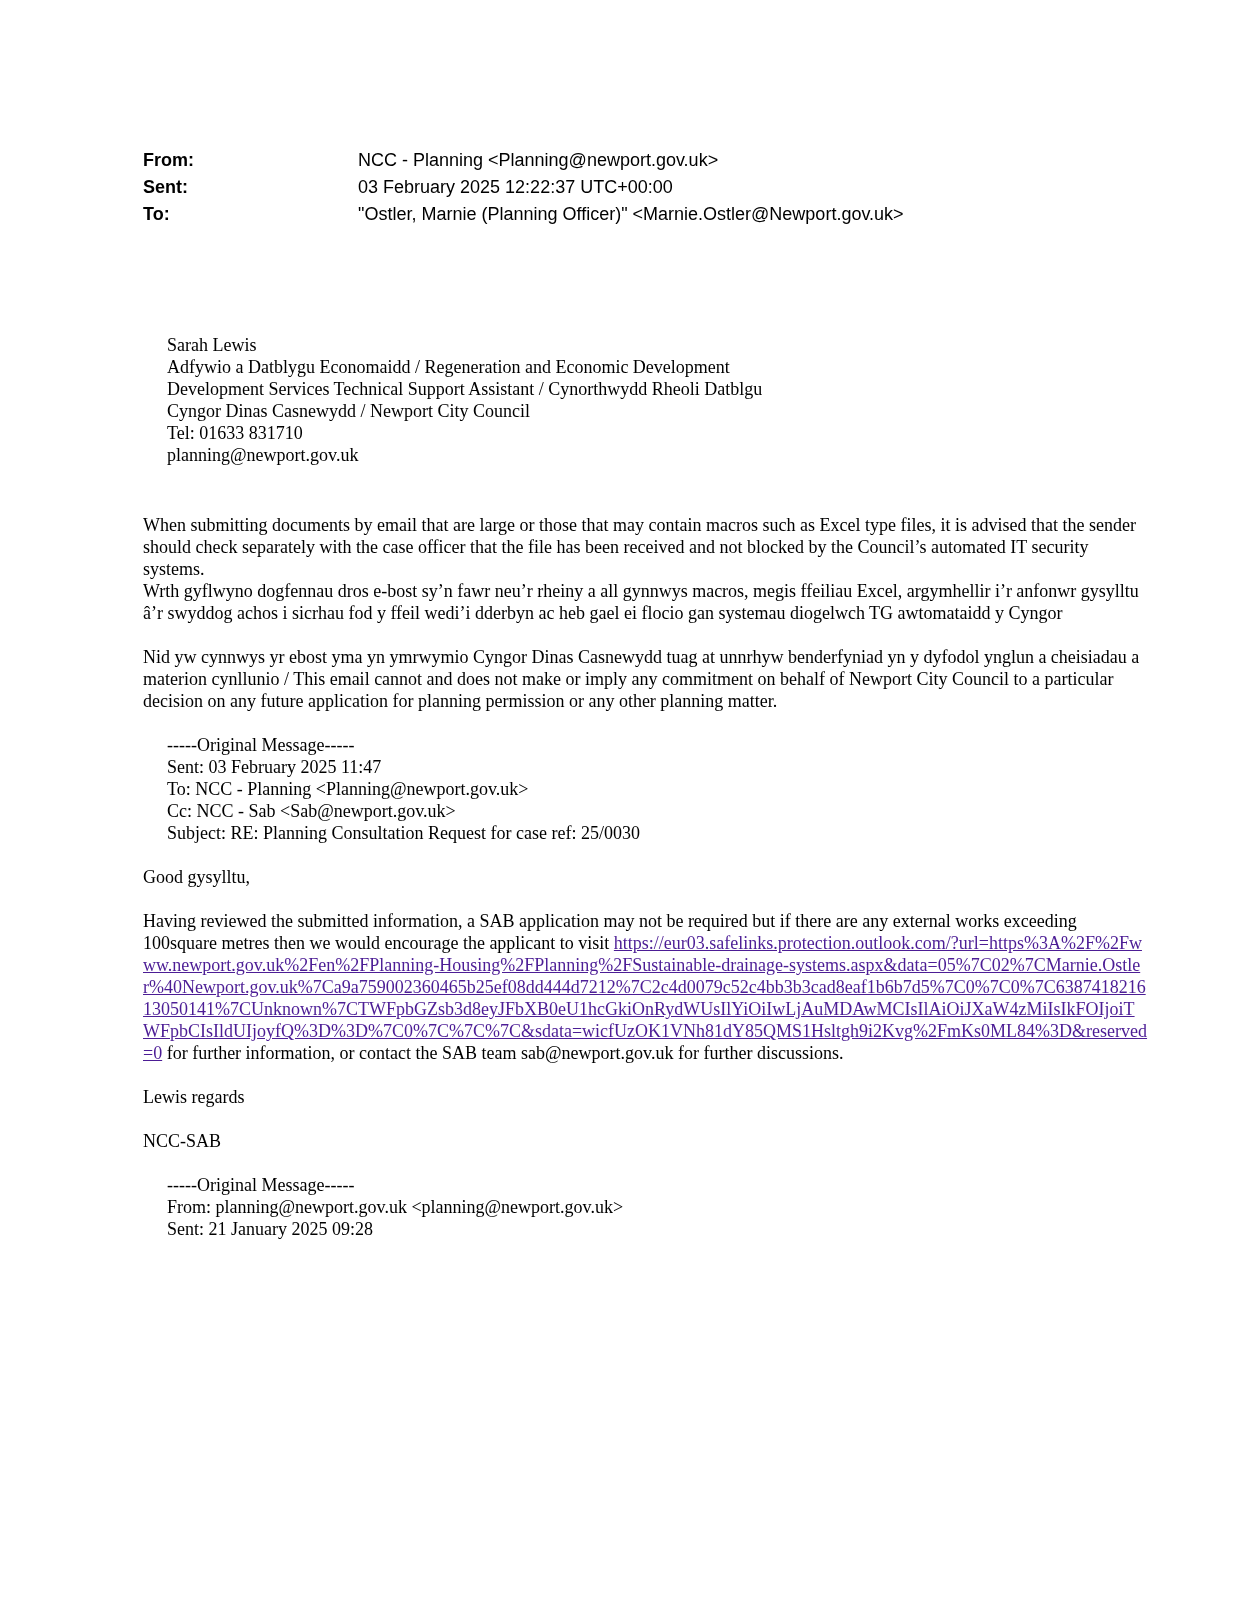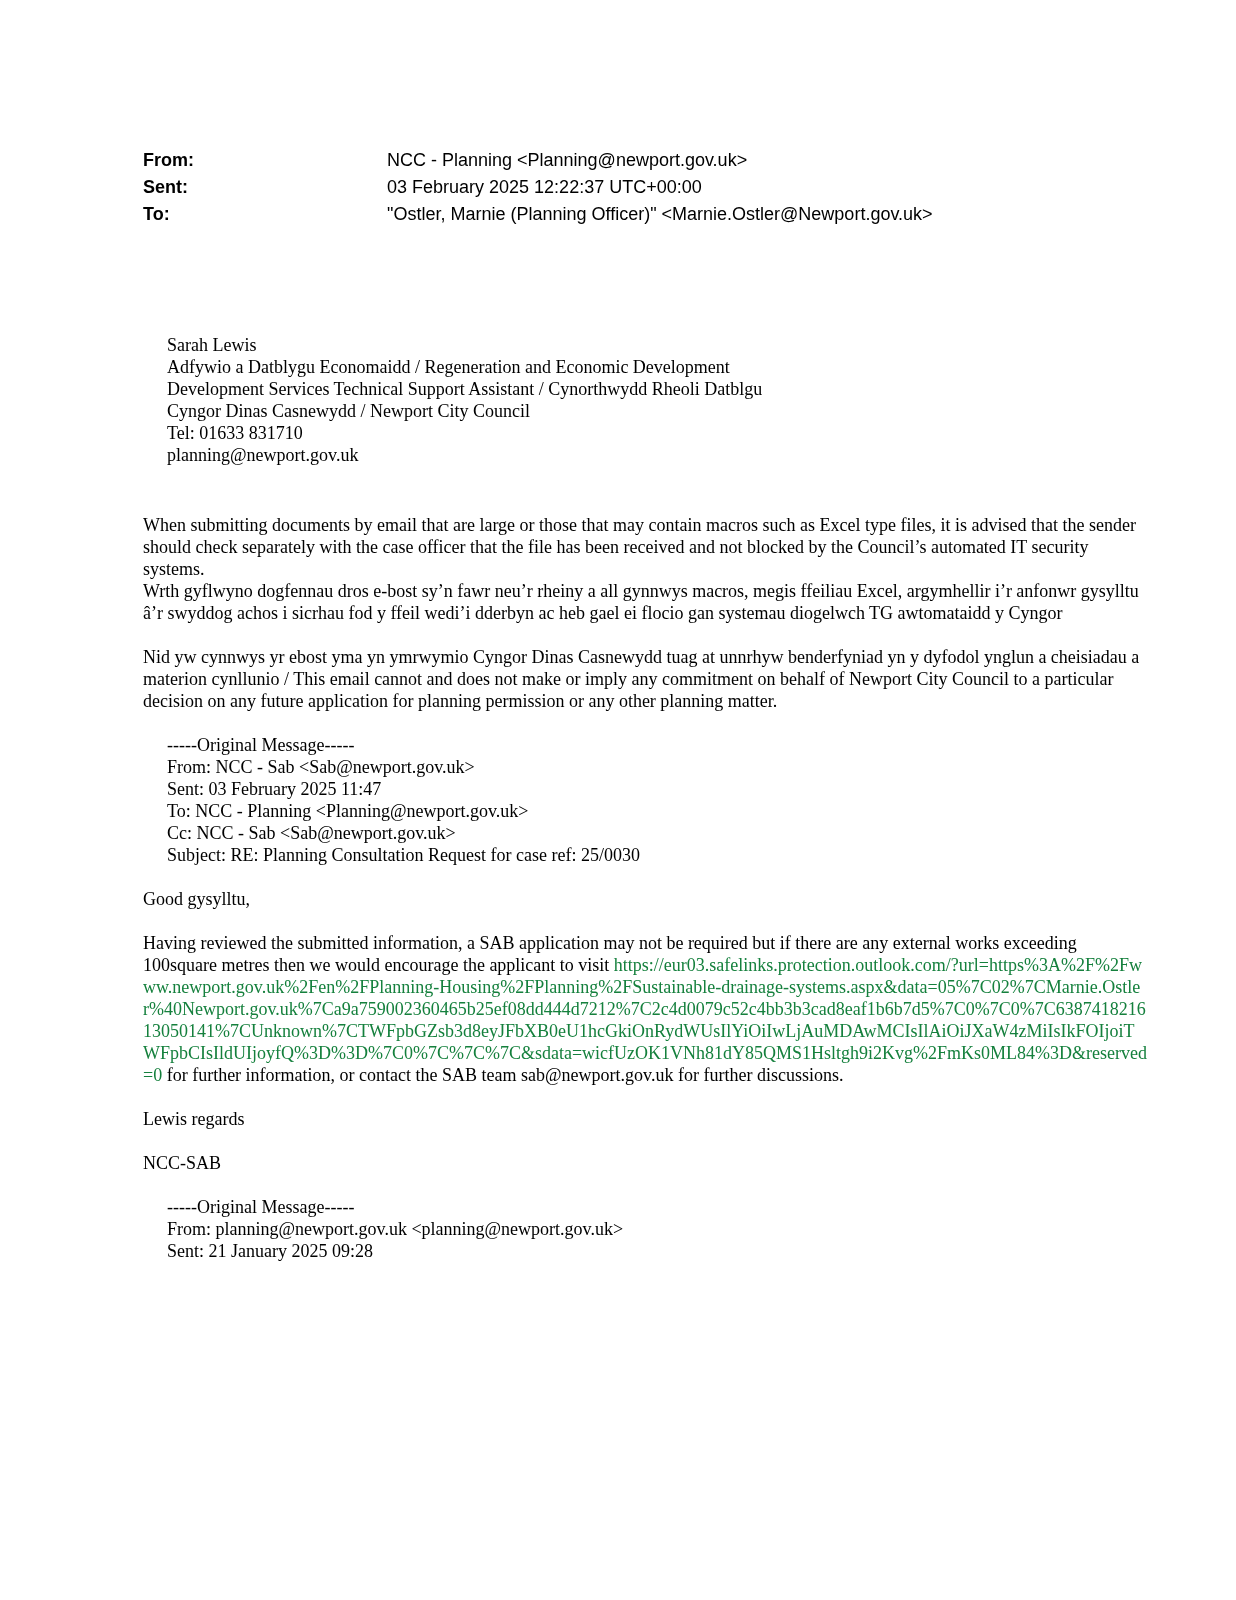--- a/index.html
+++ b/index.html
@@ -27,32 +27,33 @@
     font-family: "Liberation Sans", sans-serif;
     font-size: 18px;
     line-height: 27px;
   }
   .hrow { display: flex; }
   .hlabel {
     font-weight: bold;
     flex: 0 0 215px;
     width: 215px;
   }
-  .hvalue { flex: 1 1 auto; margin-left: 29px; }
+  .hvalue { flex: 1 1 auto; }
   
   .email-body {
     margin-top: 106px;
     line-height: 22px;
   }
   .line { min-height: 22px; margin-left: 24px; }
   .block { margin-top: 22px; }
   .disclaimer { margin-top: 48px; }
   p { margin: 0; }
   a.safelink {
-    color: #15803d;
+    color: #4c1d95;
+    text-decoration: underline;
     word-break: break-all;
     cursor: pointer;
   }
 </style>
 </head>
 <body>
 
 <div class="page">
 
   <div class="header">
@@ -83,21 +84,20 @@
 
     <div class="disclaimer">
       <p>When submitting documents by email that are large or those that may contain macros such as Excel type files, it is advised that the sender should check separately with the case officer that the file has been received and not blocked by the Council’s automated IT security systems.</p>
       <p>Wrth gyflwyno dogfennau dros e-bost sy’n fawr neu’r rheiny a all gynnwys macros, megis ffeiliau Excel, argymhellir i’r anfonwr gysylltu â’r swyddog achos i sicrhau fod y ffeil wedi’i dderbyn ac heb gael ei flocio gan systemau diogelwch TG awtomataidd y Cyngor</p>
     </div>
 
     <p class="block">Nid yw cynnwys yr ebost yma yn ymrwymio Cyngor Dinas Casnewydd tuag at unnrhyw benderfyniad yn y dyfodol ynglun a cheisiadau a materion cynllunio / This email cannot and does not make or imply any commitment on behalf of Newport City Council to a particular decision on any future application for planning permission or any other planning matter.</p>
 
     <div class="block">
       <div class="line">-----Original Message-----</div>
-      <div class="line">From: NCC - Sab &lt;Sab@newport.gov.uk&gt;</div>
       <div class="line">Sent: 03 February 2025 11:47</div>
       <div class="line">To: NCC - Planning &lt;Planning@newport.gov.uk&gt;</div>
       <div class="line">Cc: NCC - Sab &lt;Sab@newport.gov.uk&gt;</div>
       <div class="line">Subject: RE: Planning Consultation Request for case ref: 25/0030</div>
     </div>
 
     <p class="block">Good gysylltu,</p>
 
     <p class="block">
       <span>Having reviewed the submitted information, a SAB application may not be required but if there are any external works exceeding 100square metres then we would encourage the applicant to visit</span>

